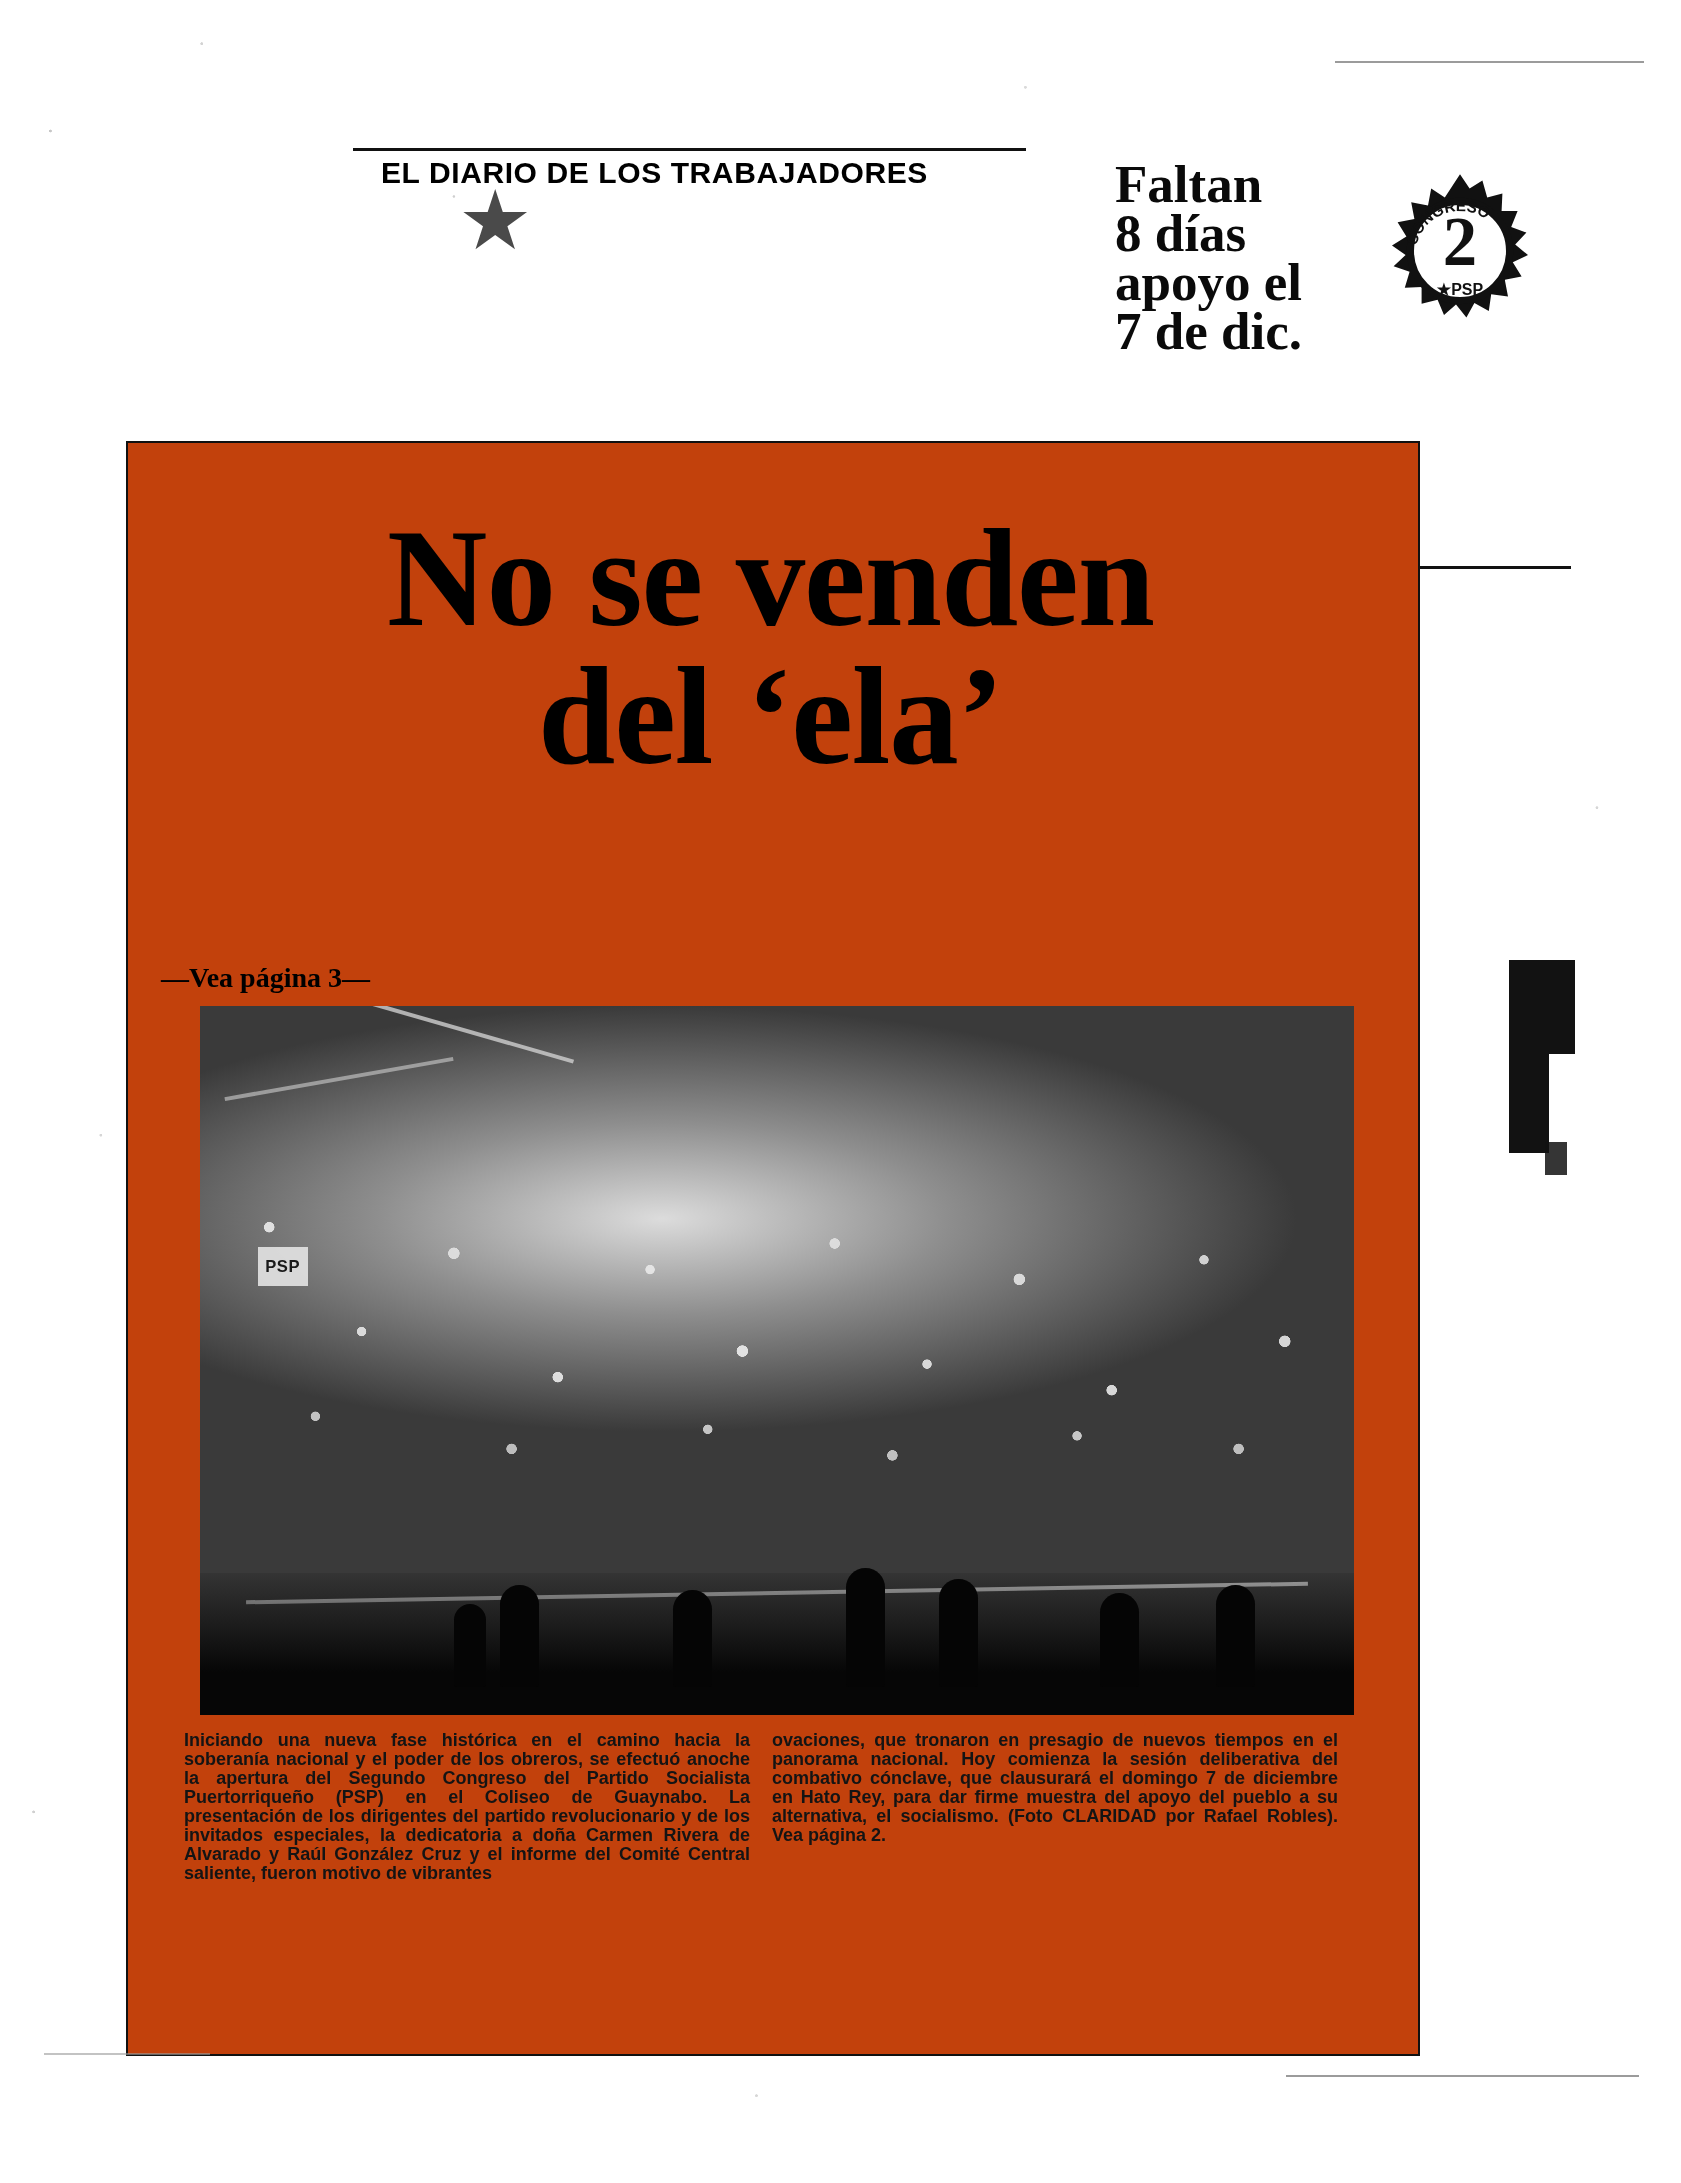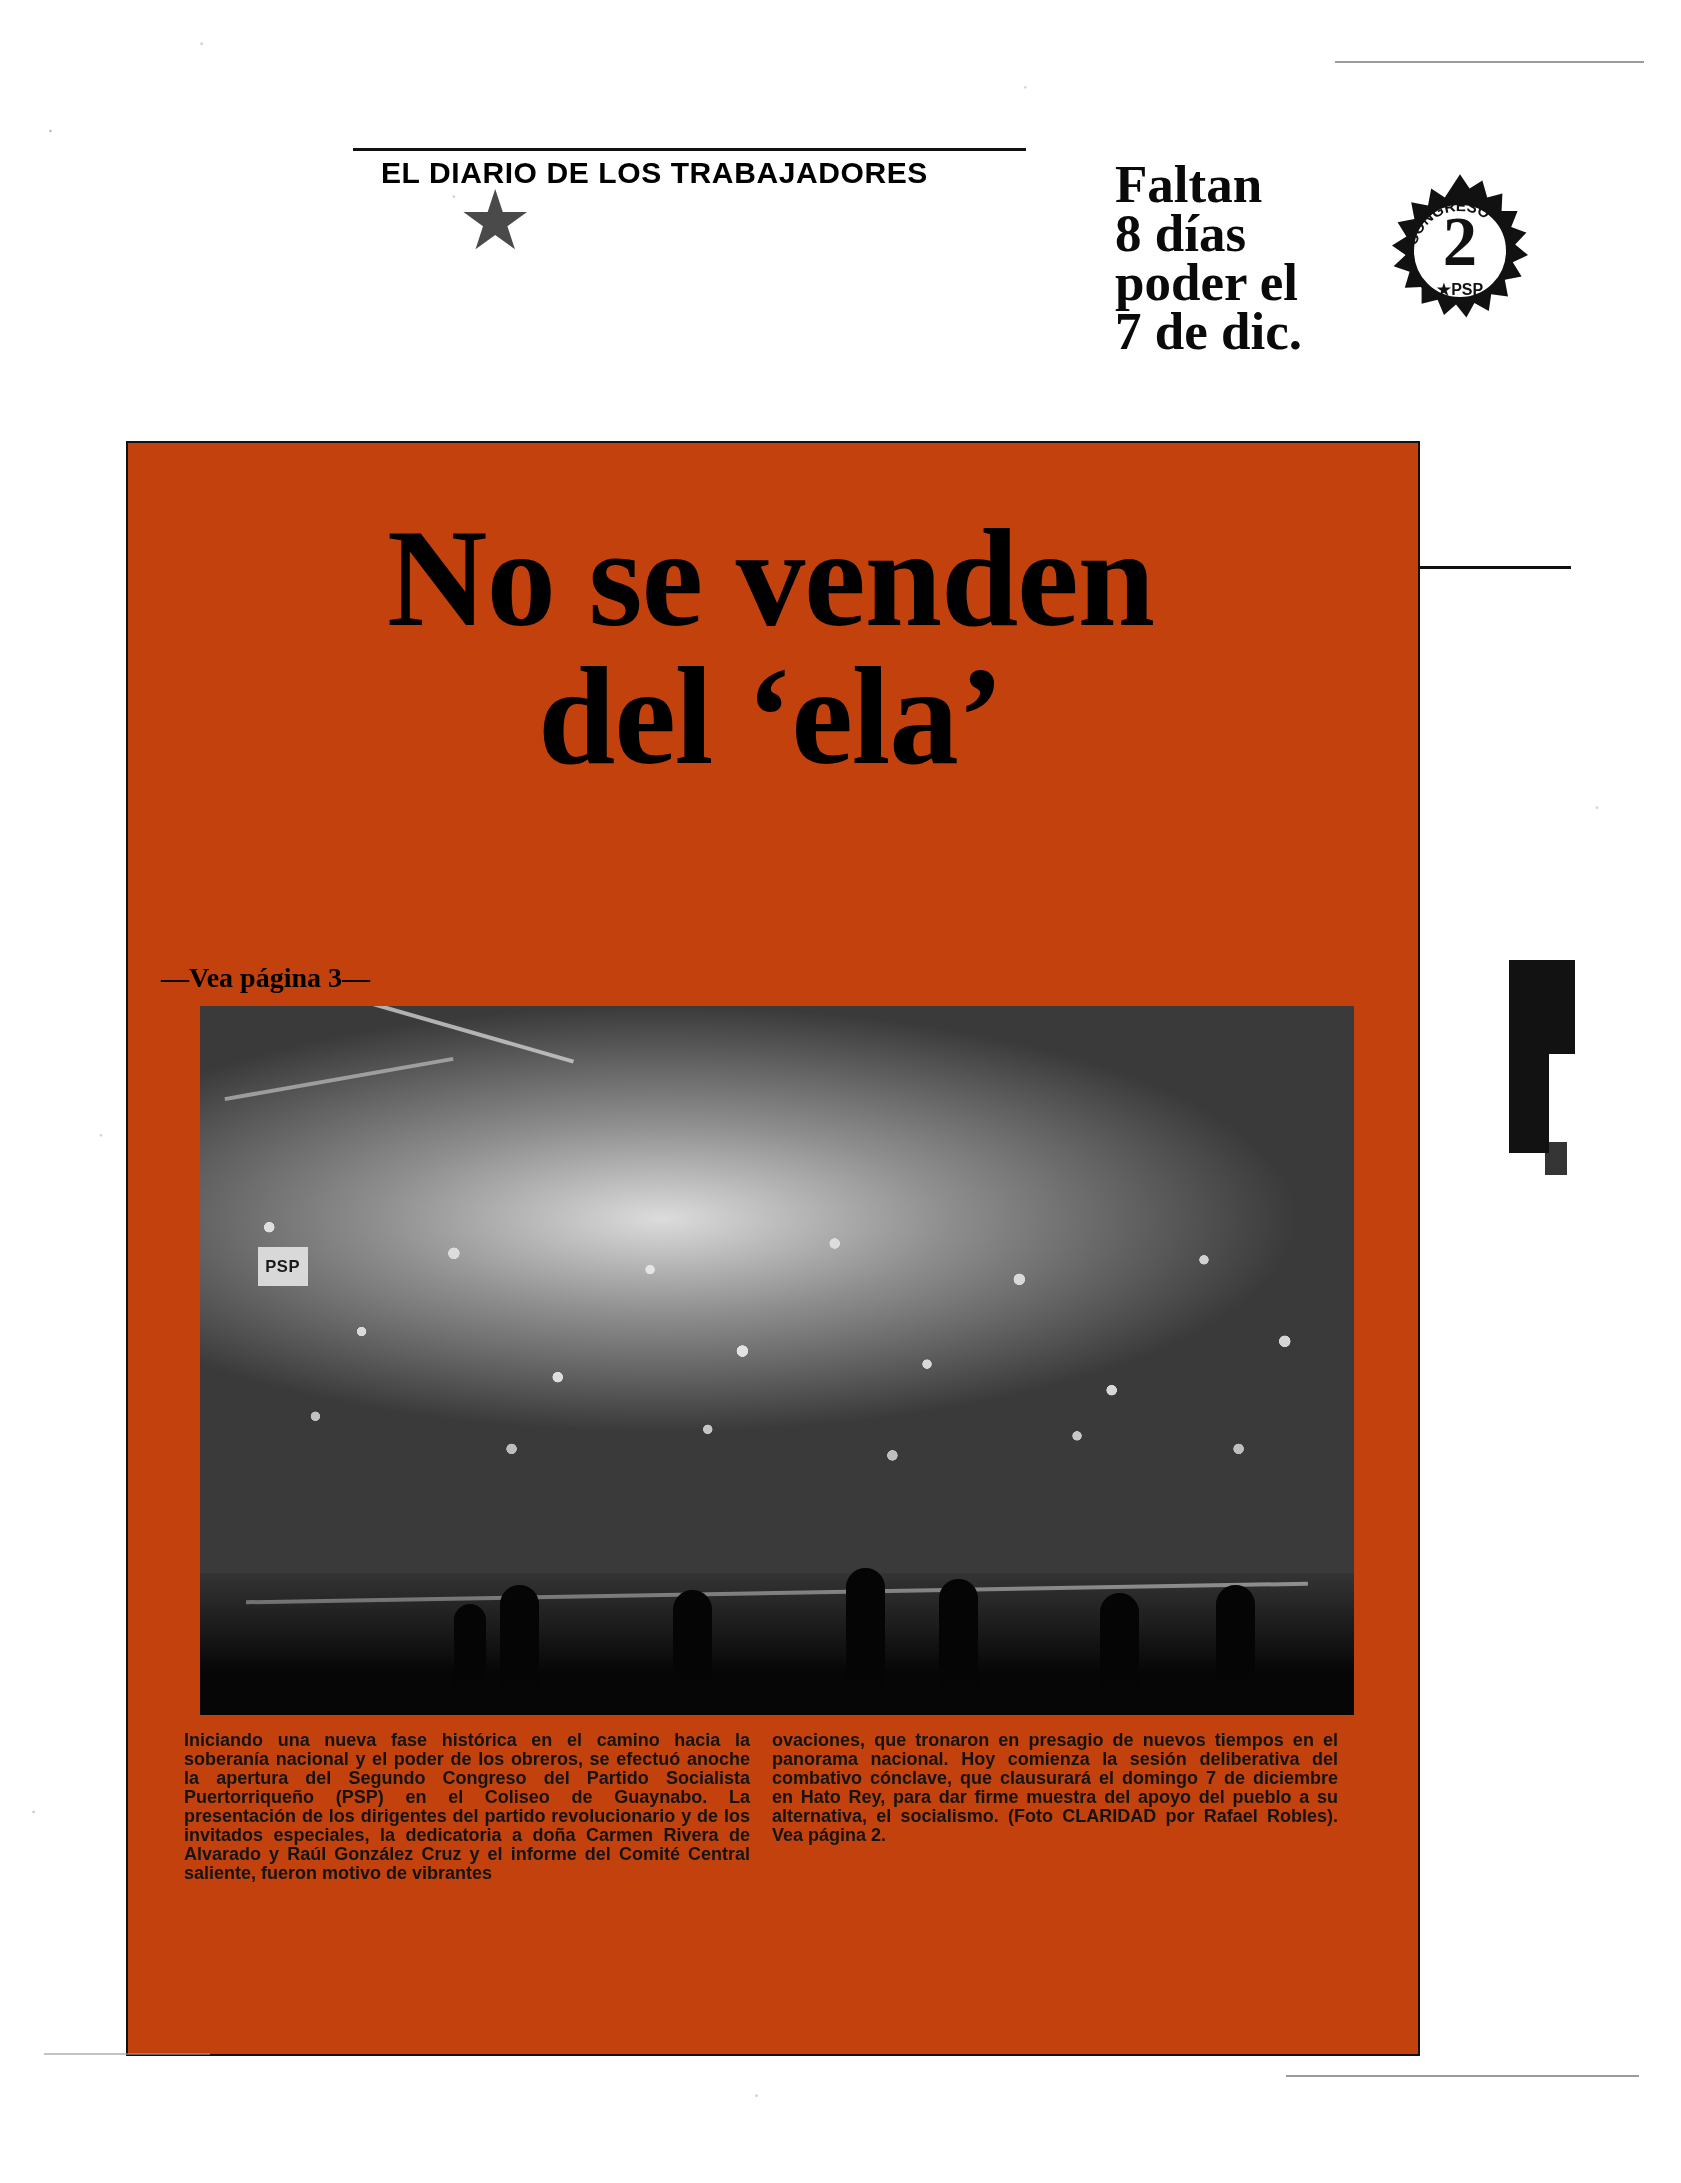--- a/index.html
+++ b/index.html
@@ -349,21 +349,21 @@
   <div class="kicker">EL DIARIO DE LOS TRABAJADORES</div>
 
   <div class="star">
     <span>★</span>
   </div>
 
 
   <div class="countdown">
     <div>Faltan</div>
     <div>8 días</div>
-    <div>poder el</div>
+    <div>apoyo el</div>
     <div>7 de dic.</div>
   </div>
 
   <div class="gear">
     <svg class="gear-svg" viewBox="0 0 200 200" xmlns="http://www.w3.org/2000/svg" aria-hidden="true">
       <g fill="#111">
         <path d="M100 4 L112 22 L128 12 L134 33 L153 28 L152 50 L172 50 L164 70 L183 77 L169 92 L185 105
                  L166 114 L177 132 L156 136 L160 157 L139 154 L136 175 L118 165 L108 183 L95 167 L80 180
                  L72 161 L52 166 L52 145 L31 146 L37 126 L17 119 L32 105 L15 93 L33 82 L22 64 L43 60 L39 39
                  L60 43 L64 22 L81 33 Z"></path>

